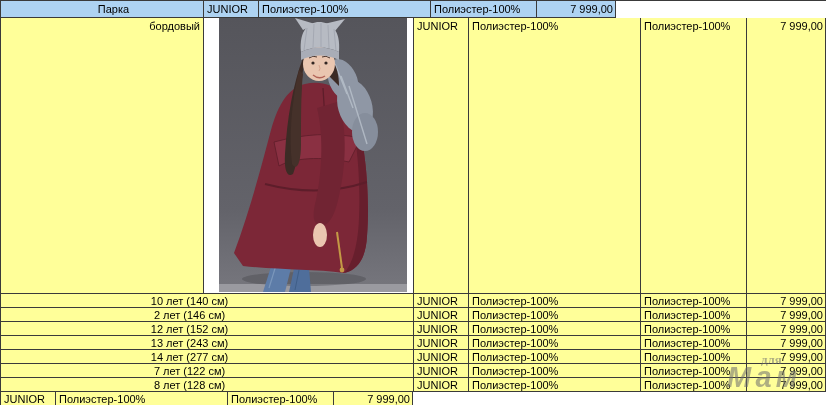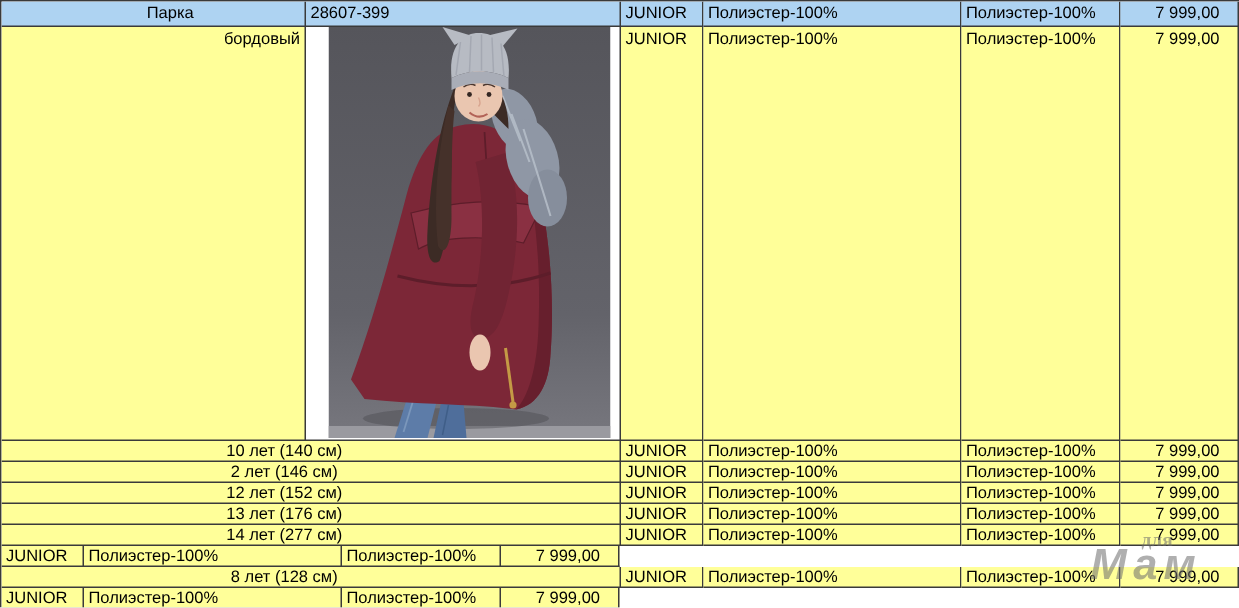--- a/index.html
+++ b/index.html
@@ -30,37 +30,36 @@
   .r2{height:276px;}
   .r2 .cell{align-items:flex-start;padding-top:2px;}
   .rs{height:14px;}
   .cA{width:203px;}
   .cB{width:210px;}
   .cC{width:55px;text-align:right;}
   .cD{width:172px;}
   .cE{width:106px;}
   .cF{width:79px;}
   .cAB{width:413px;justify-content:center;padding-right:38px;}
-  .right{justify-content:flex-end;padding-right:12px;}
+  .right{justify-content:flex-end;padding-right:2px;}
   .product-cell{justify-content:center;padding-left:26px;}
   .color-cell{justify-content:flex-end;padding-top:3px;}
   .photo-cell{background:#ffffff;position:relative;padding:0;}
   .photo-frame{position:absolute;left:15px;top:0;width:188px;height:274px;}
   .wm{position:absolute;font-weight:bold;color:rgba(110,110,110,0.55);line-height:1;pointer-events:none;z-index:5;}
   .wm-small{left:760px;top:352px;font-size:13px;font-family:Liberation Serif, serif;}
   .wm-large{left:726px;top:362px;font-size:29px;letter-spacing:4px;font-style:italic;}
 </style>
 </head>
 <body>
 
 <div class="sheet">
 
   <div class="row r1">
     <div class="cell cA product-cell">Парка</div>
-    <div class="cell cB">28607-399</div>
     <div class="cell cC">JUNIOR</div>
     <div class="cell cD">Полиэстер-100%</div>
     <div class="cell cE">Полиэстер-100%</div>
     <div class="cell cF right">7 999,00</div>
   </div>
 
   <div class="row r2">
     <div class="cell cA color-cell">бордовый</div>
     <div class="cell cB photo-cell">
       <svg class="photo-frame" viewBox="0 0 188 274" xmlns="http://www.w3.org/2000/svg">
@@ -147,34 +146,35 @@
     <div class="cell cF right">7 999,00</div>
   </div>
   <div class="row rs">
     <div class="cell cAB">12 лет (152 см)</div>
     <div class="cell cC">JUNIOR</div>
     <div class="cell cD">Полиэстер-100%</div>
     <div class="cell cE">Полиэстер-100%</div>
     <div class="cell cF right">7 999,00</div>
   </div>
   <div class="row rs">
-    <div class="cell cAB">13 лет (176 см)</div>
+    <div class="cell cAB">13 лет (243 см)</div>
     <div class="cell cC">JUNIOR</div>
     <div class="cell cD">Полиэстер-100%</div>
     <div class="cell cE">Полиэстер-100%</div>
     <div class="cell cF right">7 999,00</div>
   </div>
   <div class="row rs">
     <div class="cell cAB">14 лет (277 см)</div>
     <div class="cell cC">JUNIOR</div>
     <div class="cell cD">Полиэстер-100%</div>
     <div class="cell cE">Полиэстер-100%</div>
     <div class="cell cF right">7 999,00</div>
   </div>
   <div class="row rs">
+    <div class="cell cAB">7 лет (122 см)</div>
     <div class="cell cC">JUNIOR</div>
     <div class="cell cD">Полиэстер-100%</div>
     <div class="cell cE">Полиэстер-100%</div>
     <div class="cell cF right">7 999,00</div>
   </div>
   <div class="row rs">
     <div class="cell cAB">8 лет (128 см)</div>
     <div class="cell cC">JUNIOR</div>
     <div class="cell cD">Полиэстер-100%</div>
     <div class="cell cE">Полиэстер-100%</div>

